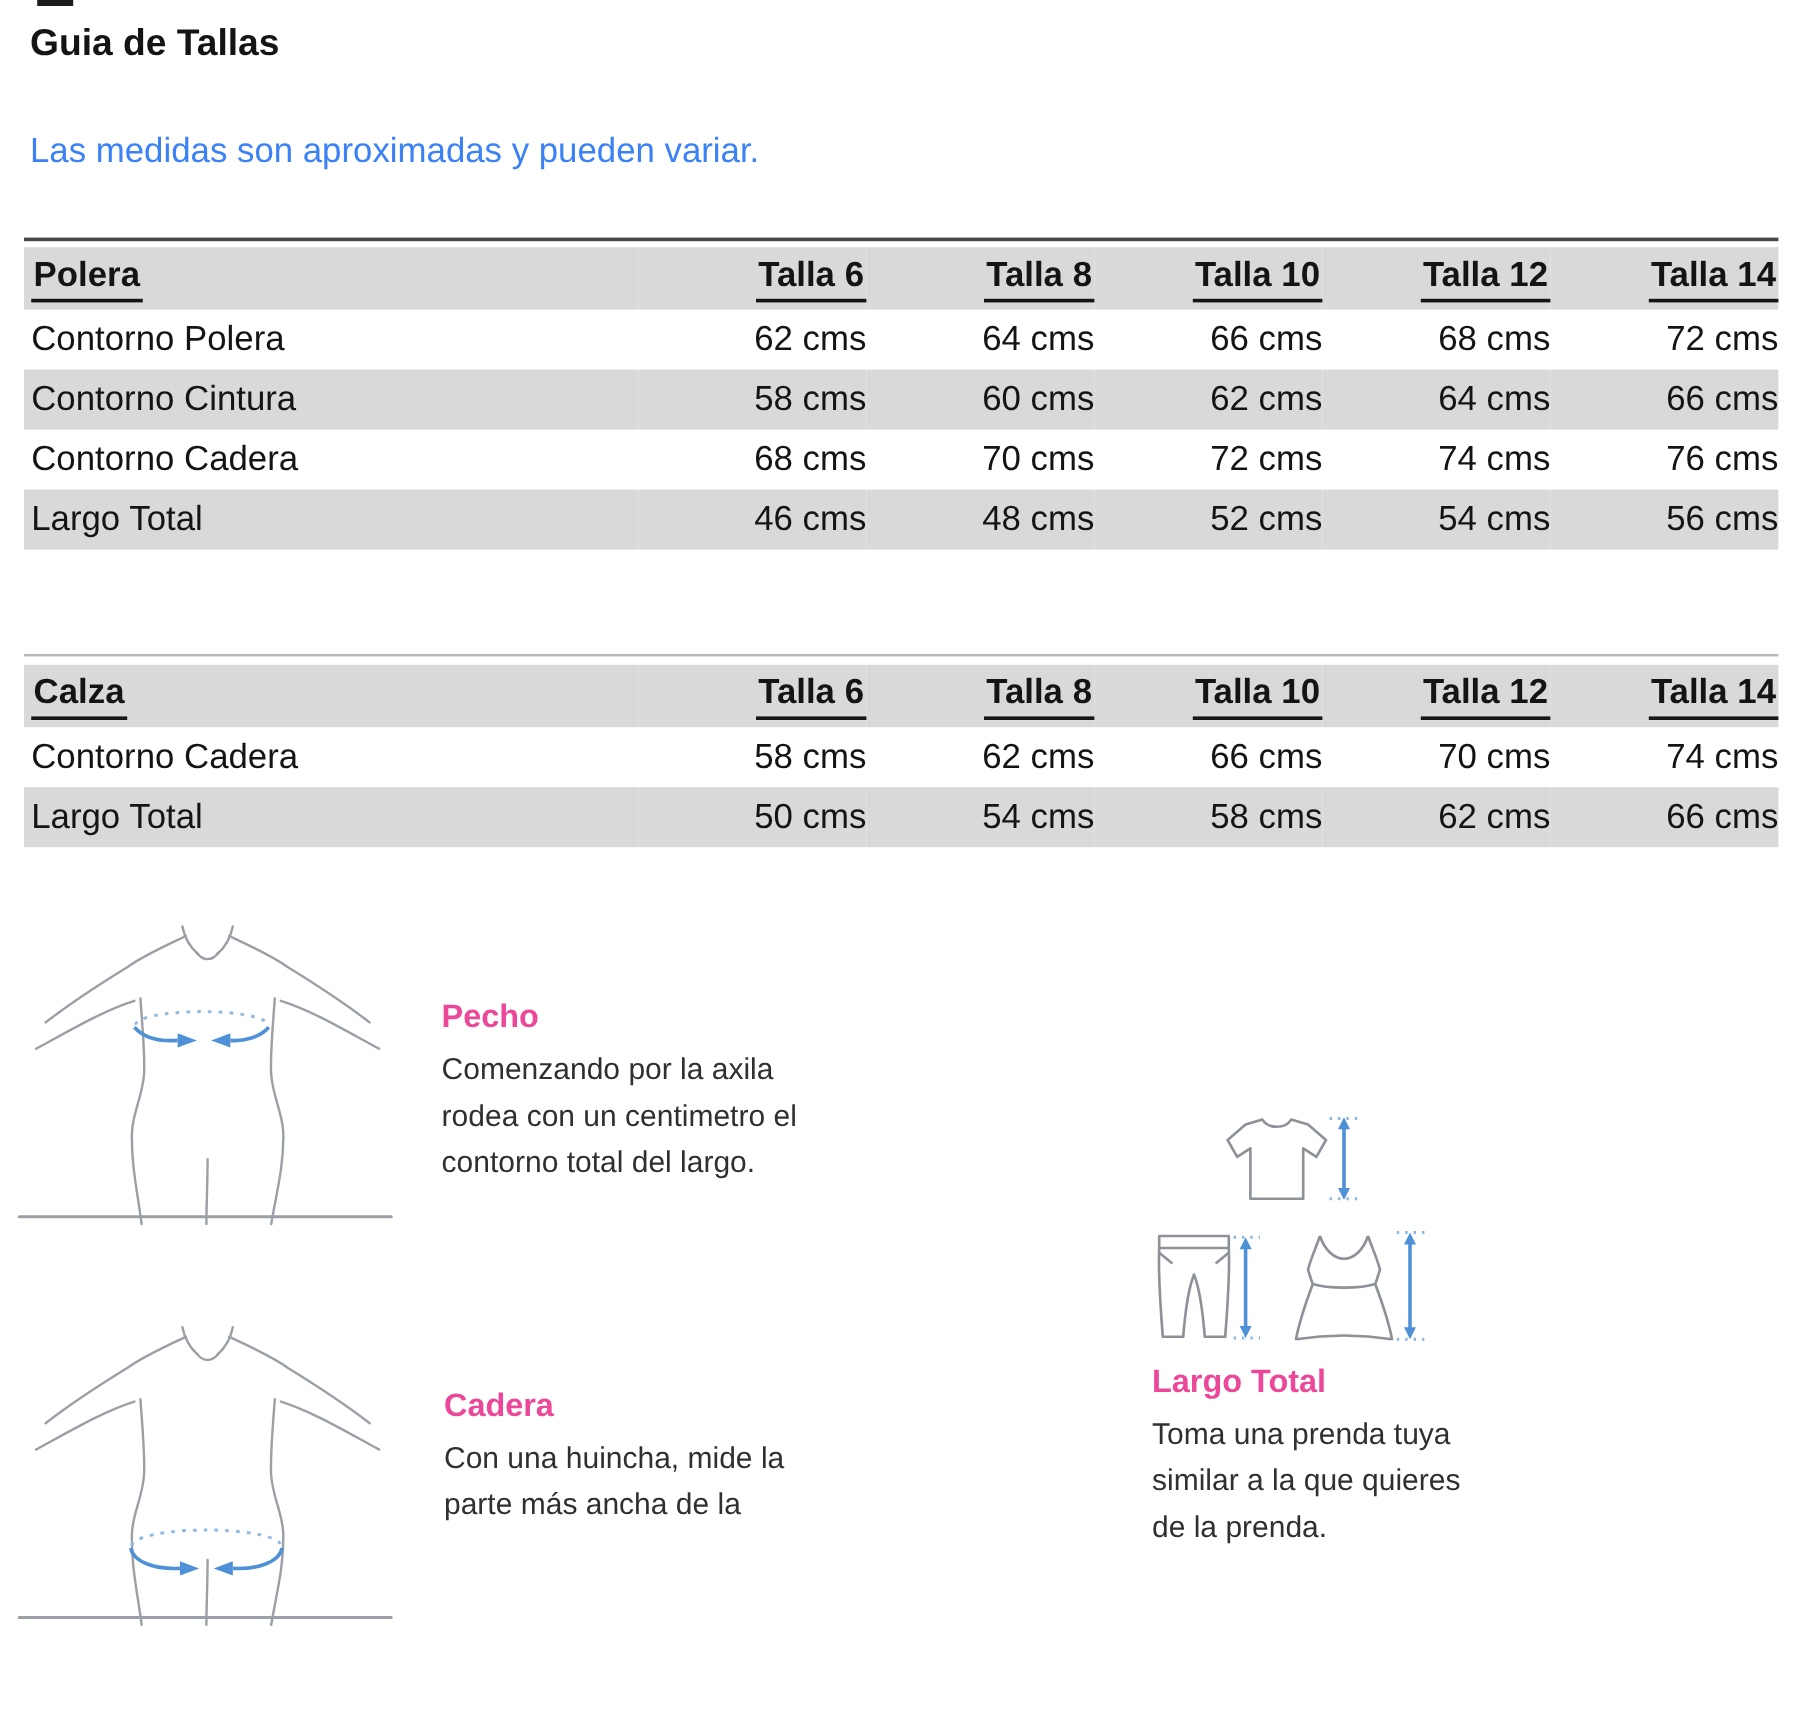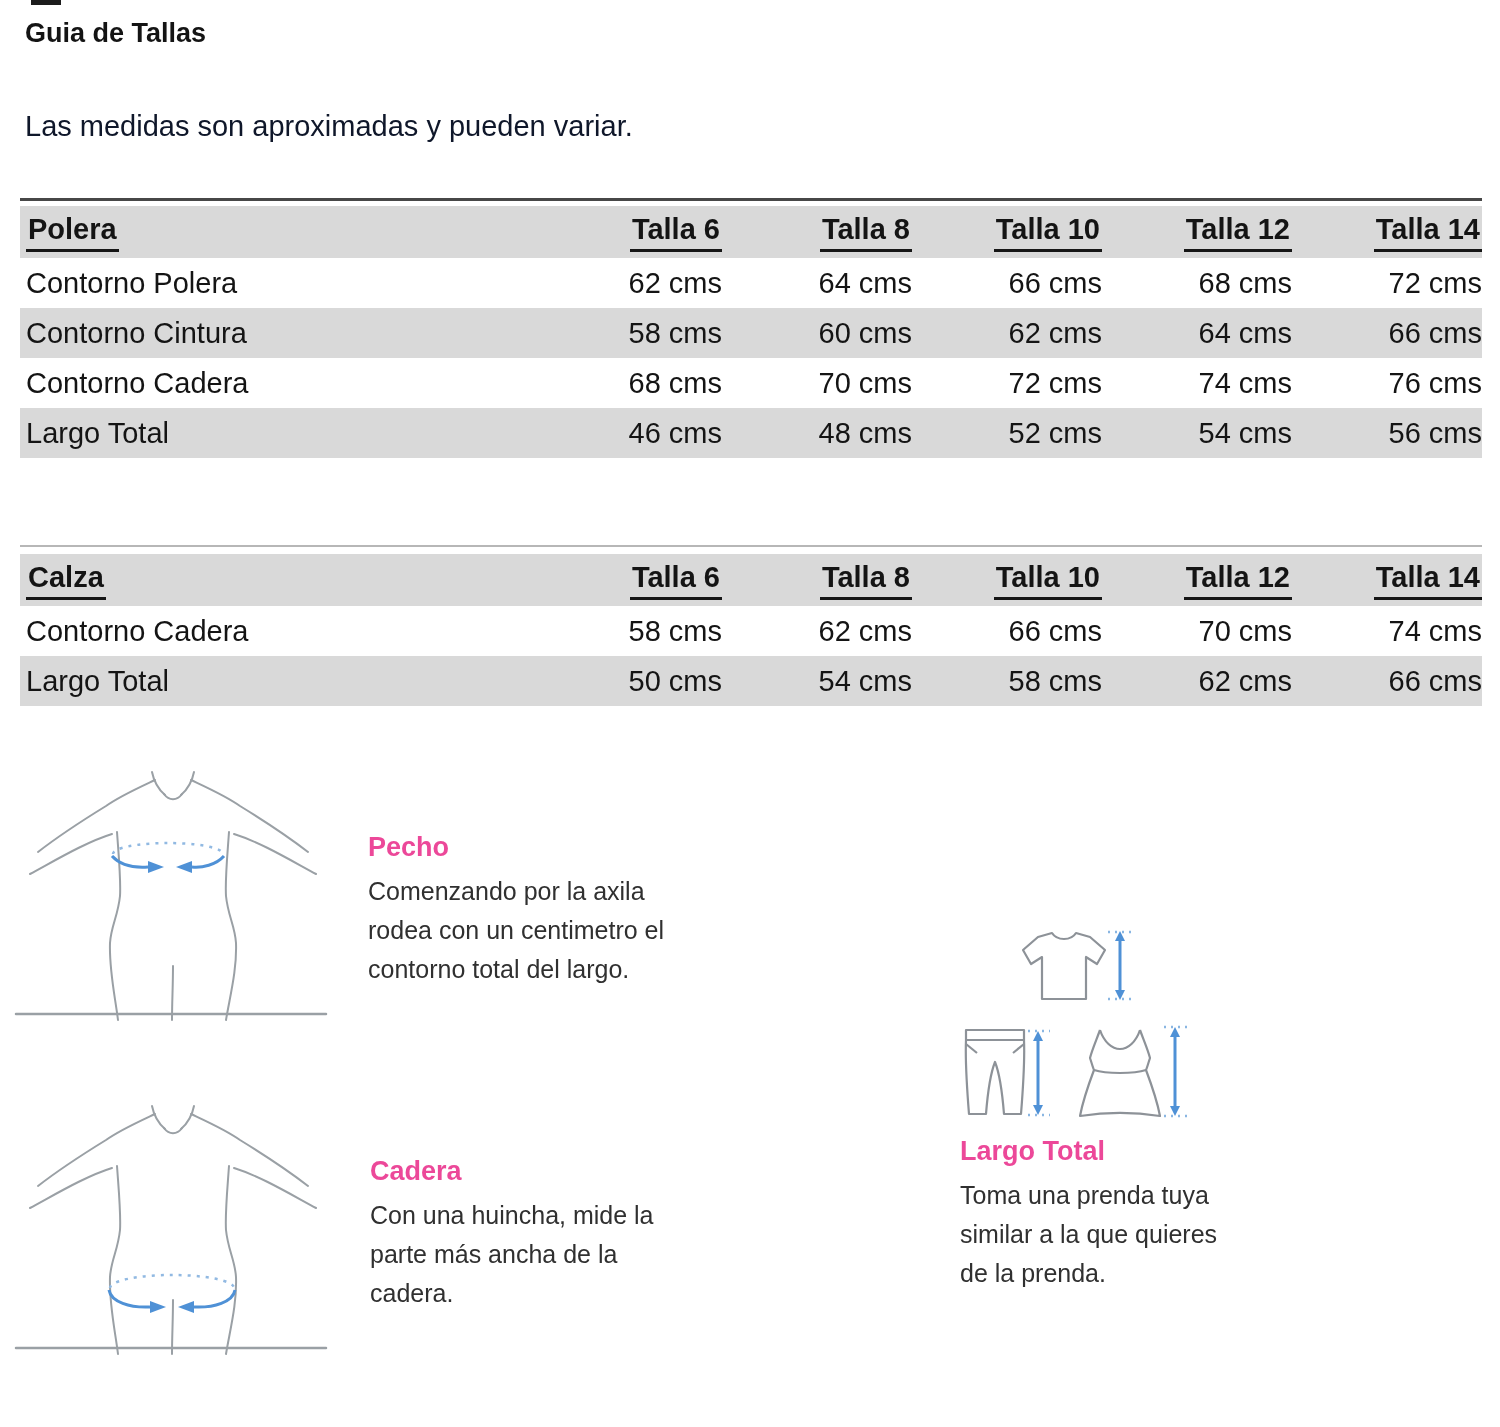--- a/index.html
+++ b/index.html
@@ -2,22 +2,22 @@
 <html><head>
 <meta charset="utf-8">
 <style>
   * { margin:0; padding:0; box-sizing:border-box; }
   html,body { background:#ffffff; }
   .page {
     position:relative; width:1500px; height:1427px; background:#ffffff;
     font-family:"Liberation Sans","DejaVu Sans",sans-serif; color:#161616; overflow:hidden;
   }
   .artifact { position:absolute; left:31px; top:0; width:30px; height:5px; background:#1c1c1c; }
-  .title { position:absolute; left:25px; top:18px; font-size:27px; font-weight:bold; color:#141414; }
-  .subtitle { position:absolute; left:25px; top:110px; font-size:29px; color:#0f172a; }
+  .title { position:absolute; left:25px; top:18px; font-size:31px; font-weight:bold; color:#141414; }
+  .subtitle { position:absolute; left:25px; top:110px; font-size:29px; color:#3b82f6; }
 
   .size-table-wrap { position:absolute; left:20px; width:1462px; }
   .wrap-polera { top:198px; }
   .wrap-calza  { top:545px; }
   .topline { height:3px; background:#474747; margin-bottom:5px; }
   .wrap-calza .topline { height:2px; background:#b7b7b7; margin-bottom:7px; }
 
   table.size { width:100%; border-collapse:collapse; table-layout:fixed; font-size:29px; color:#141414; }
   table.size th, table.size td { font-weight:normal; text-align:right; height:50px; padding:0; vertical-align:middle; }
   table.size thead th { height:52px; }
@@ -245,21 +245,20 @@
     <div class="gt-head">Pecho</div>
     <div>Comenzando por la axila</div>
     <div>rodea con un centimetro el</div>
     <div>contorno total del largo.</div>
   </div>
 
   <div class="guide-text text-cadera">
     <div class="gt-head">Cadera</div>
     <div>Con una huincha, mide la</div>
     <div>parte más ancha de la</div>
-    <div>cadera.</div>
   </div>
 
   <div class="guide-text text-largo">
     <div class="gt-head">Largo Total</div>
     <div>Toma una prenda tuya</div>
     <div>similar a la que quieres</div>
     <div>de la prenda.</div>
   </div>
 
 </div>

